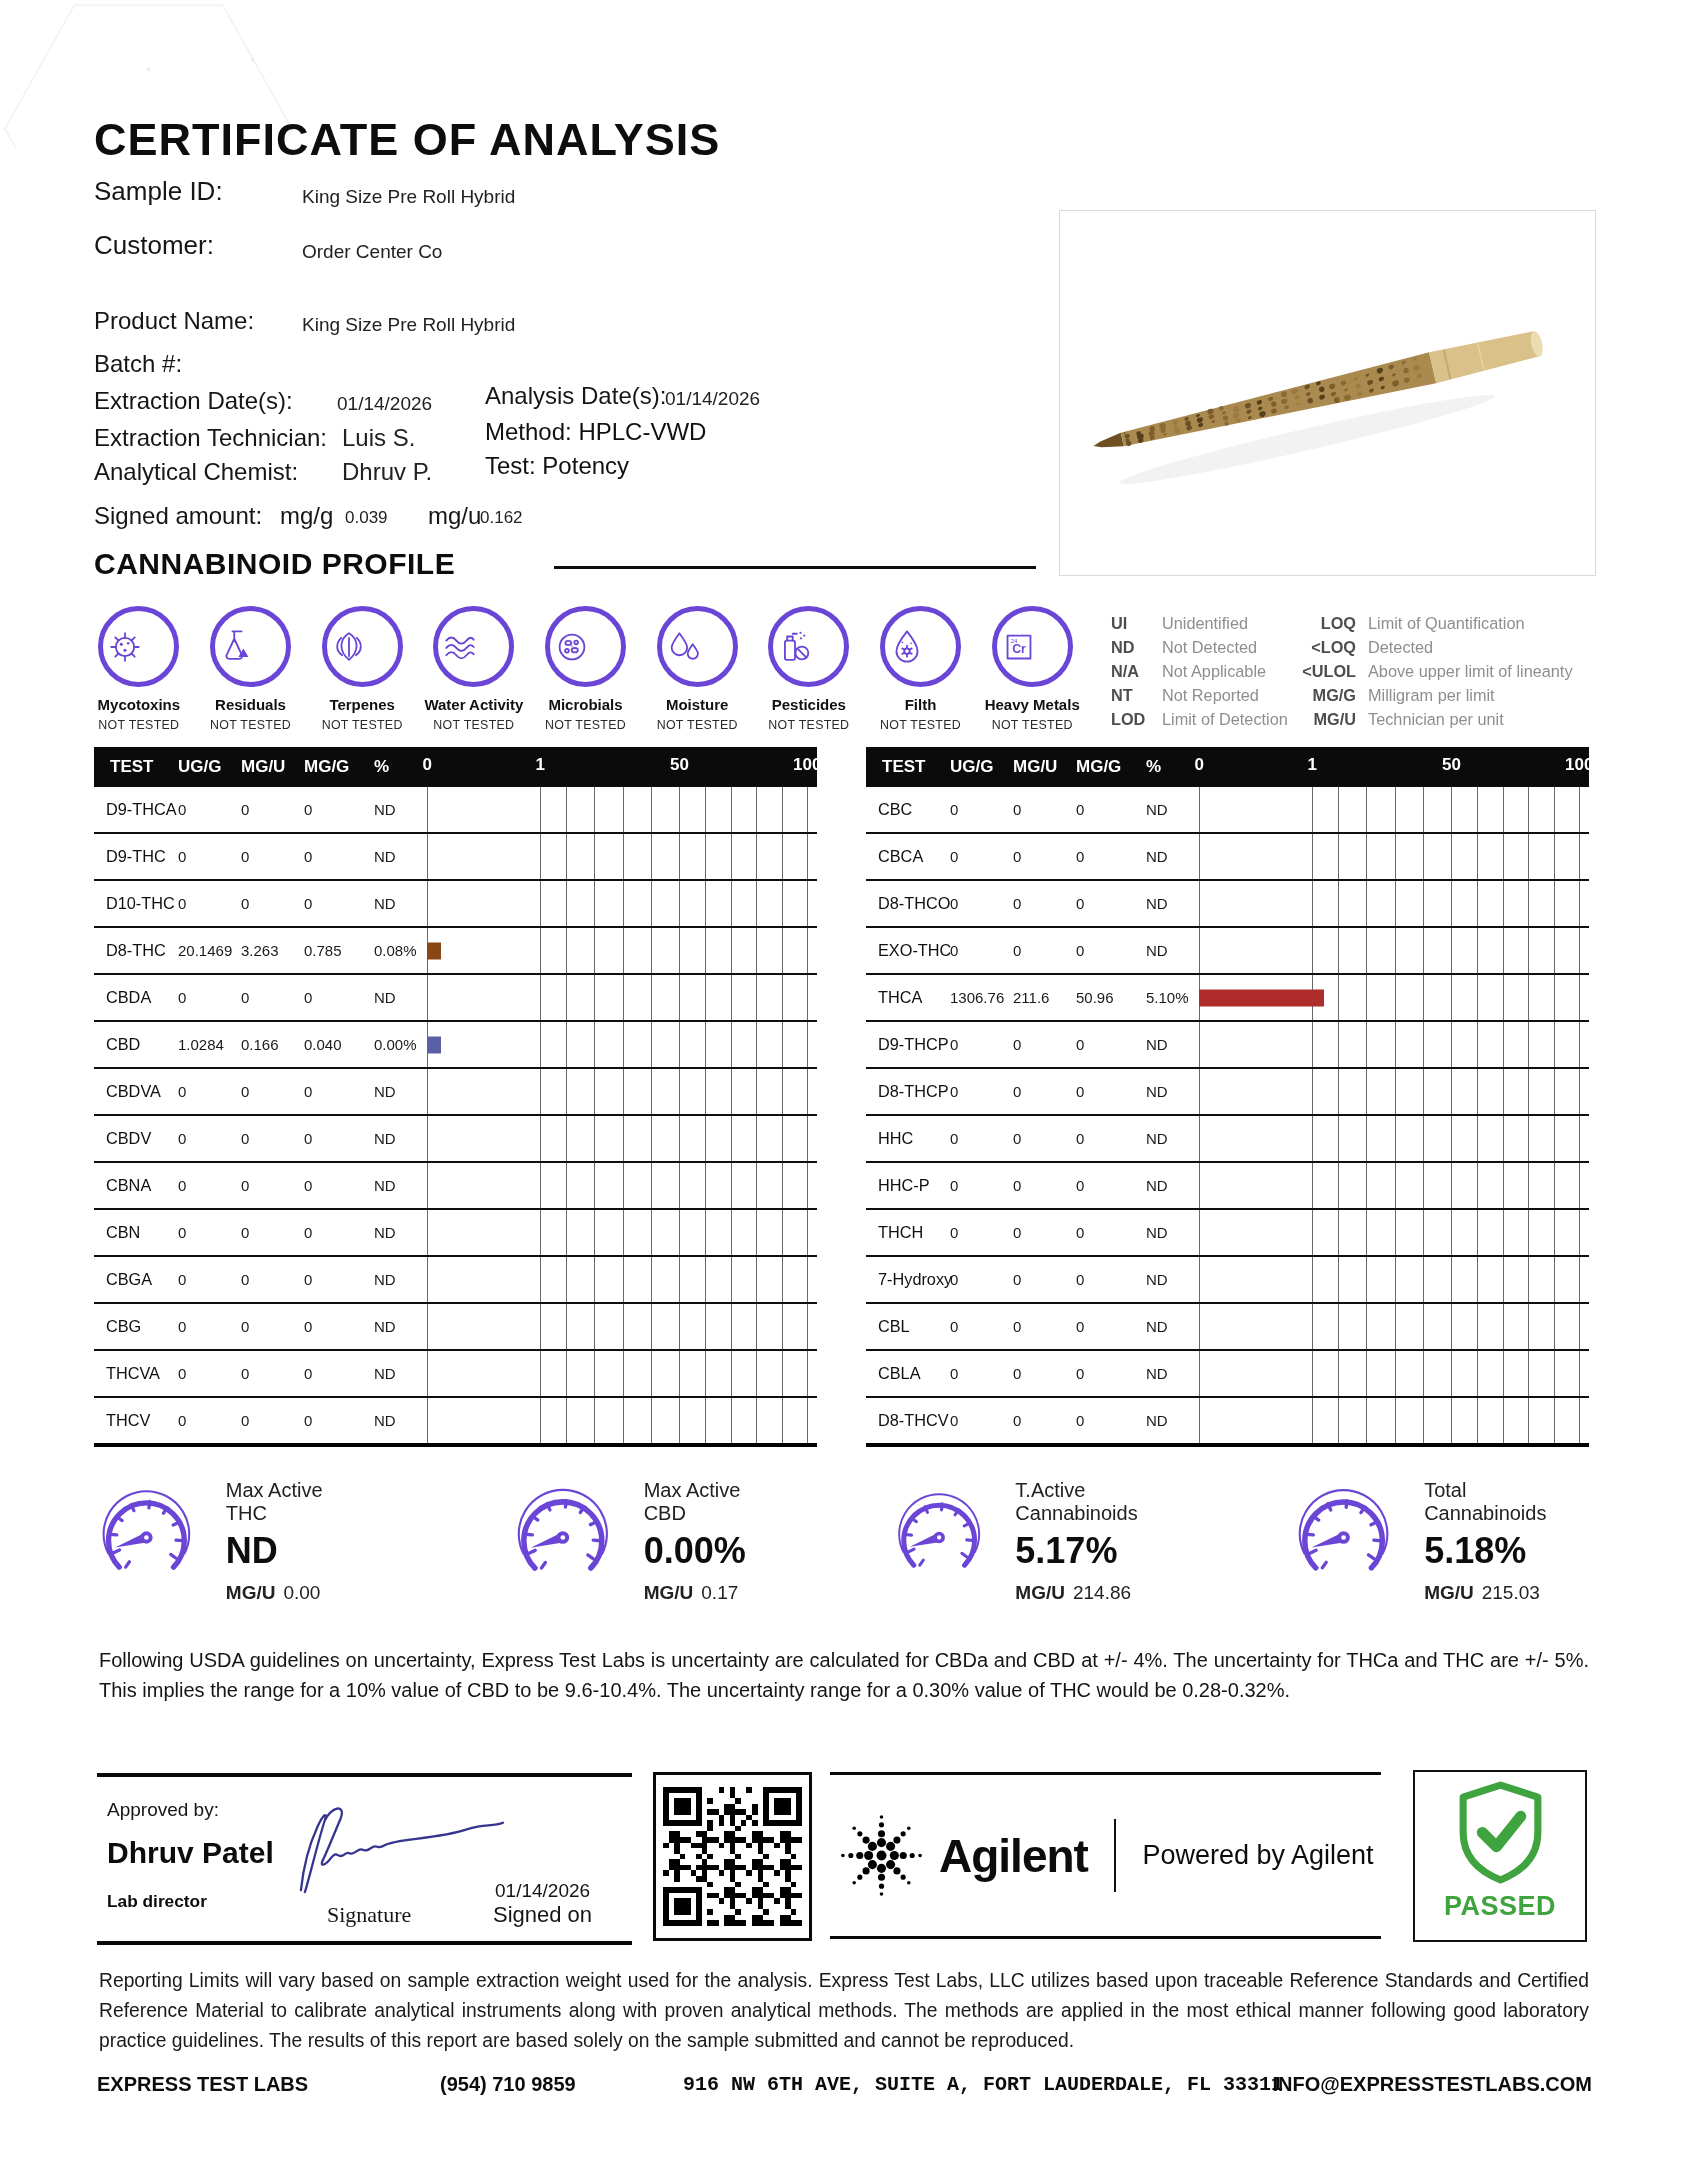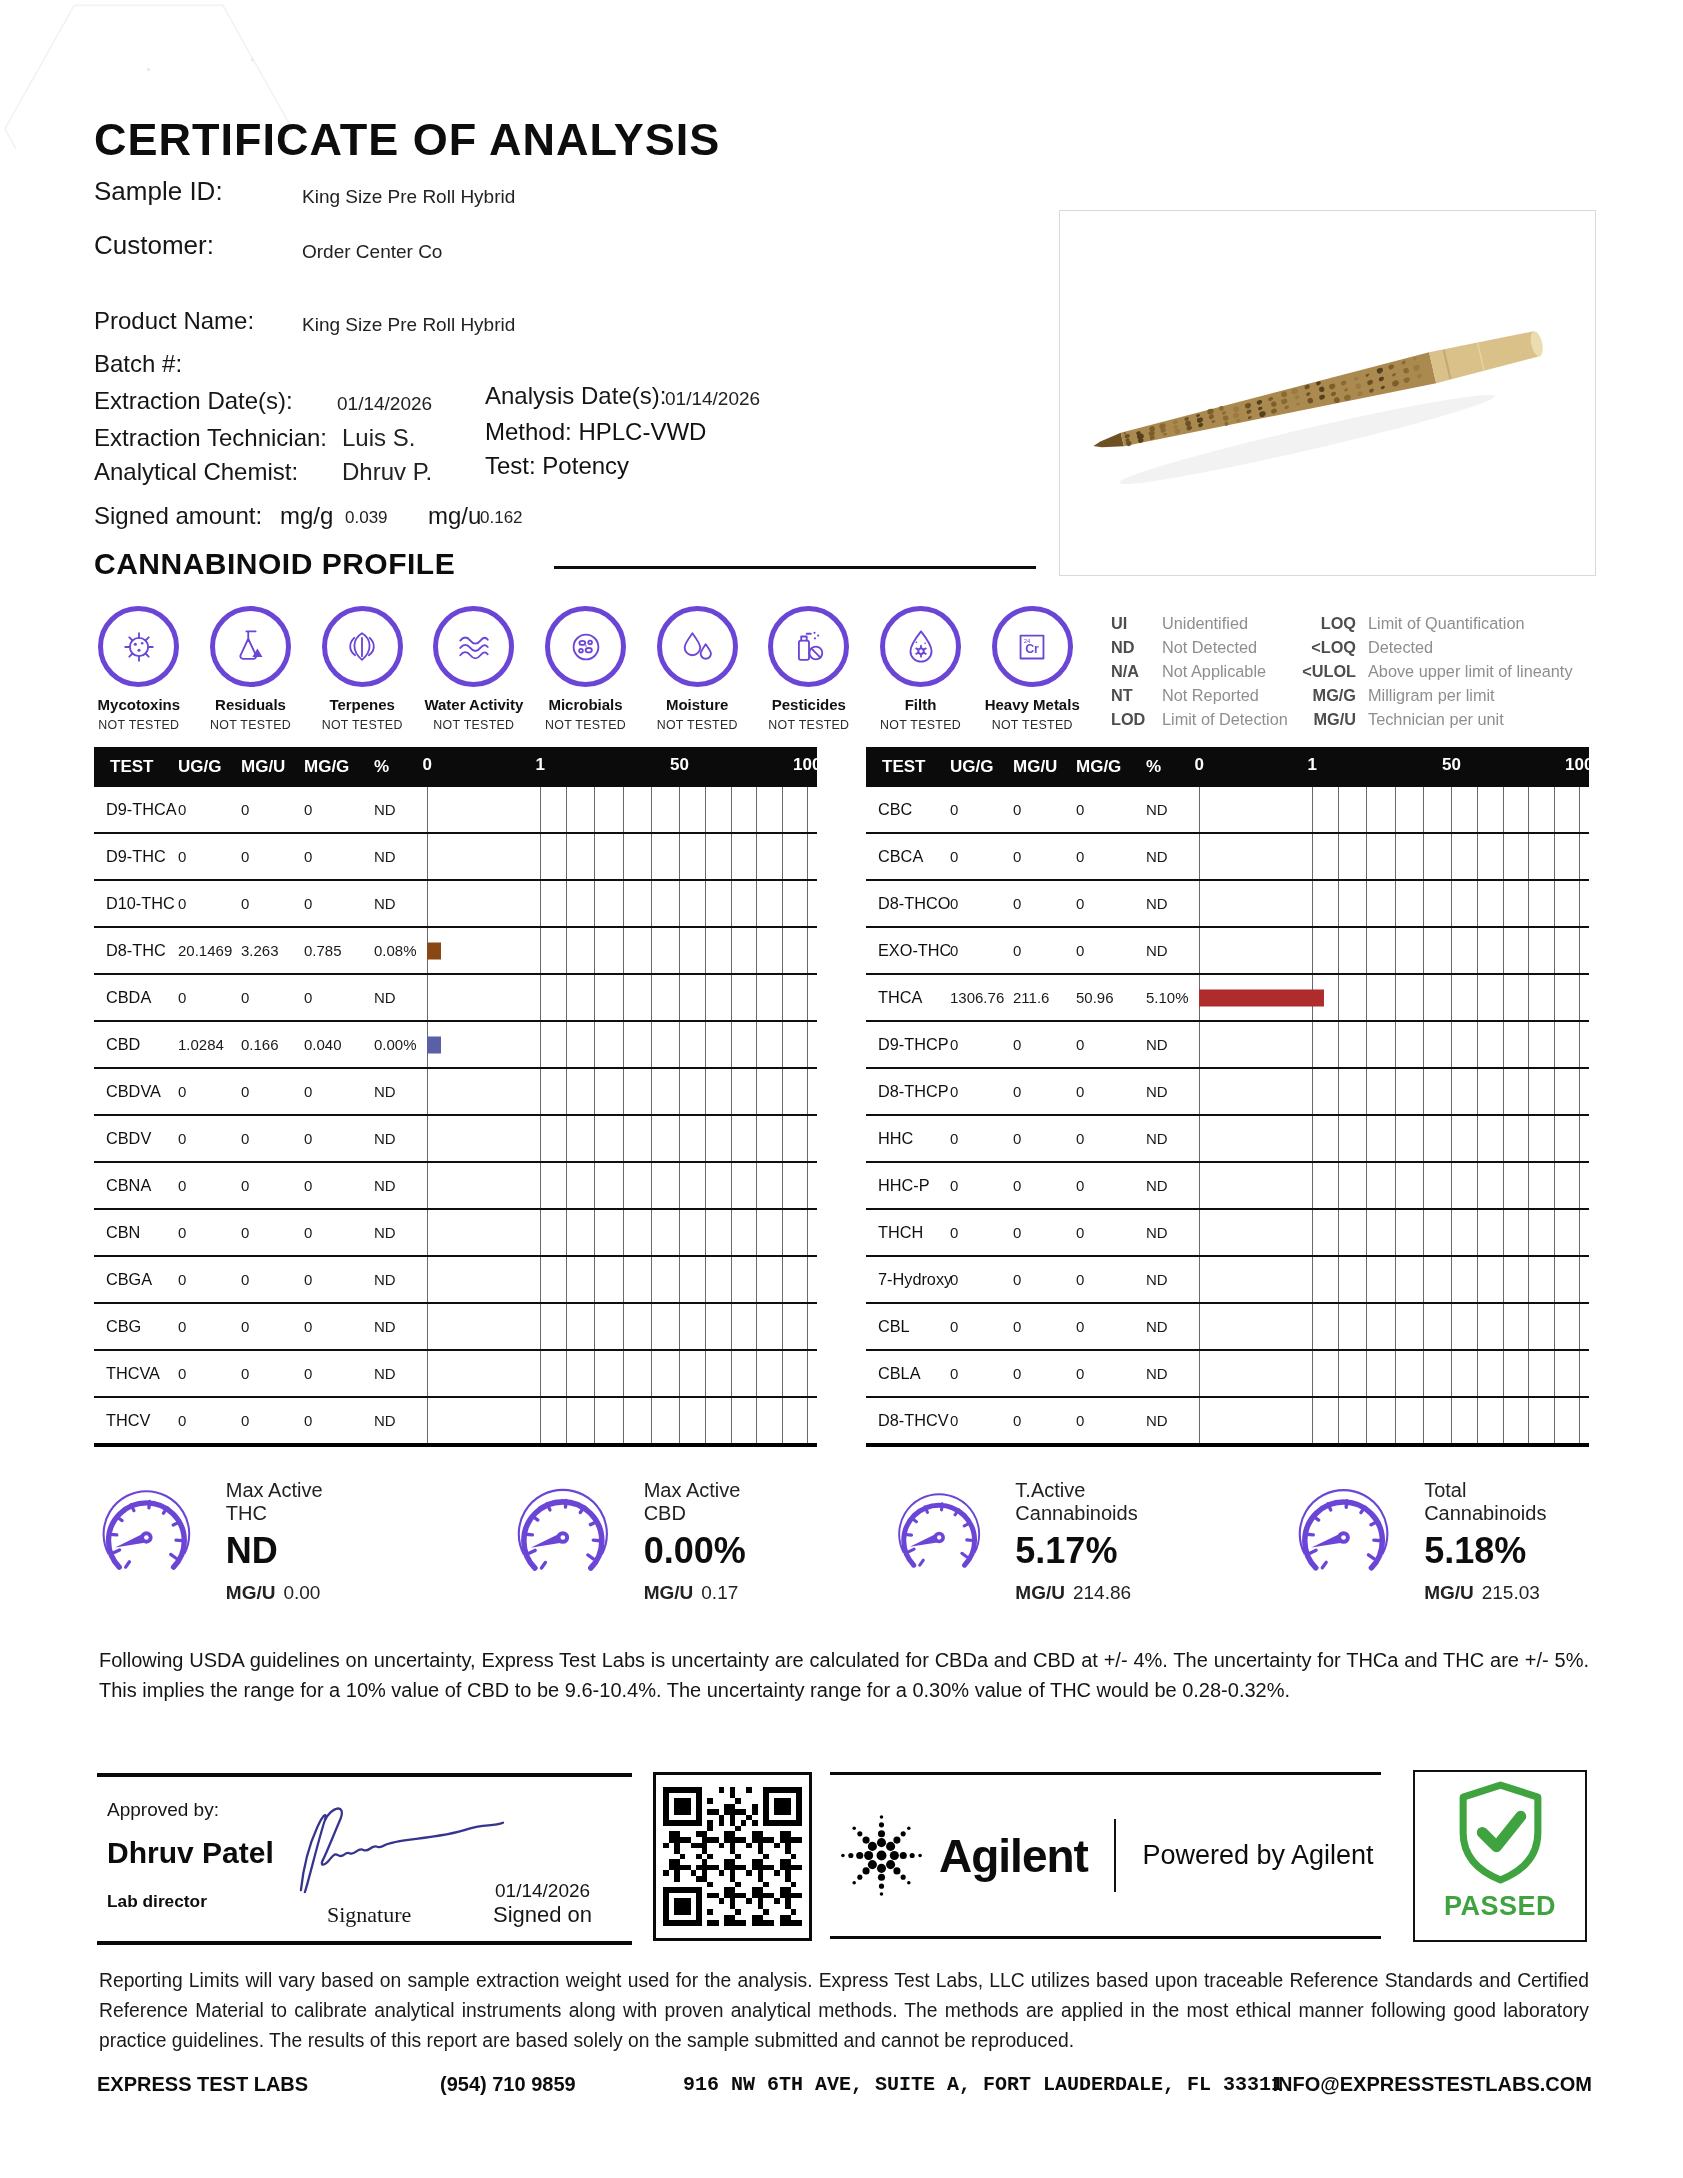--- a/index.html
+++ b/index.html
@@ -25,21 +25,21 @@
   .photo-box{border:1.5px solid #d9d9d9;background:#fff;}
 
   
   .sec-title{font-size:30px;font-weight:800;letter-spacing:0.5px;color:#0d0d0d;}
   .sec-rule{background:#0d0d0d;height:2.5px;}
 
   
   #screens{display:flex;}
   .screen{width:112px;text-align:center;}
   .scr-circle{width:71px;height:71px;border:5px solid #6b46d6;border-radius:50%;
-              margin:0 auto;display:flex;align-items:center;justify-content:center;background:#fff;}
+              margin:0 auto;display:flex;align-items:center;background:#fff;}
   .scr-icon{width:44px;height:44px;}
   .scr-icon .f{fill:#6b46d6;stroke:none;}
   .scr-label{font-size:15px;font-weight:700;margin-top:9px;color:#111;}
   .scr-status{font-size:12.4px;margin-top:5px;color:#2a2a2a;letter-spacing:0.3px;}
 
   
   .leg-row{display:flex;height:24px;align-items:flex-start;}
   .leg-term{font-weight:700;color:#4d4d4d;font-size:16.3px;}
   .leg-desc{color:#8e8e8e;font-size:16.3px;}
   #legend-left .leg-term{width:51px;}

